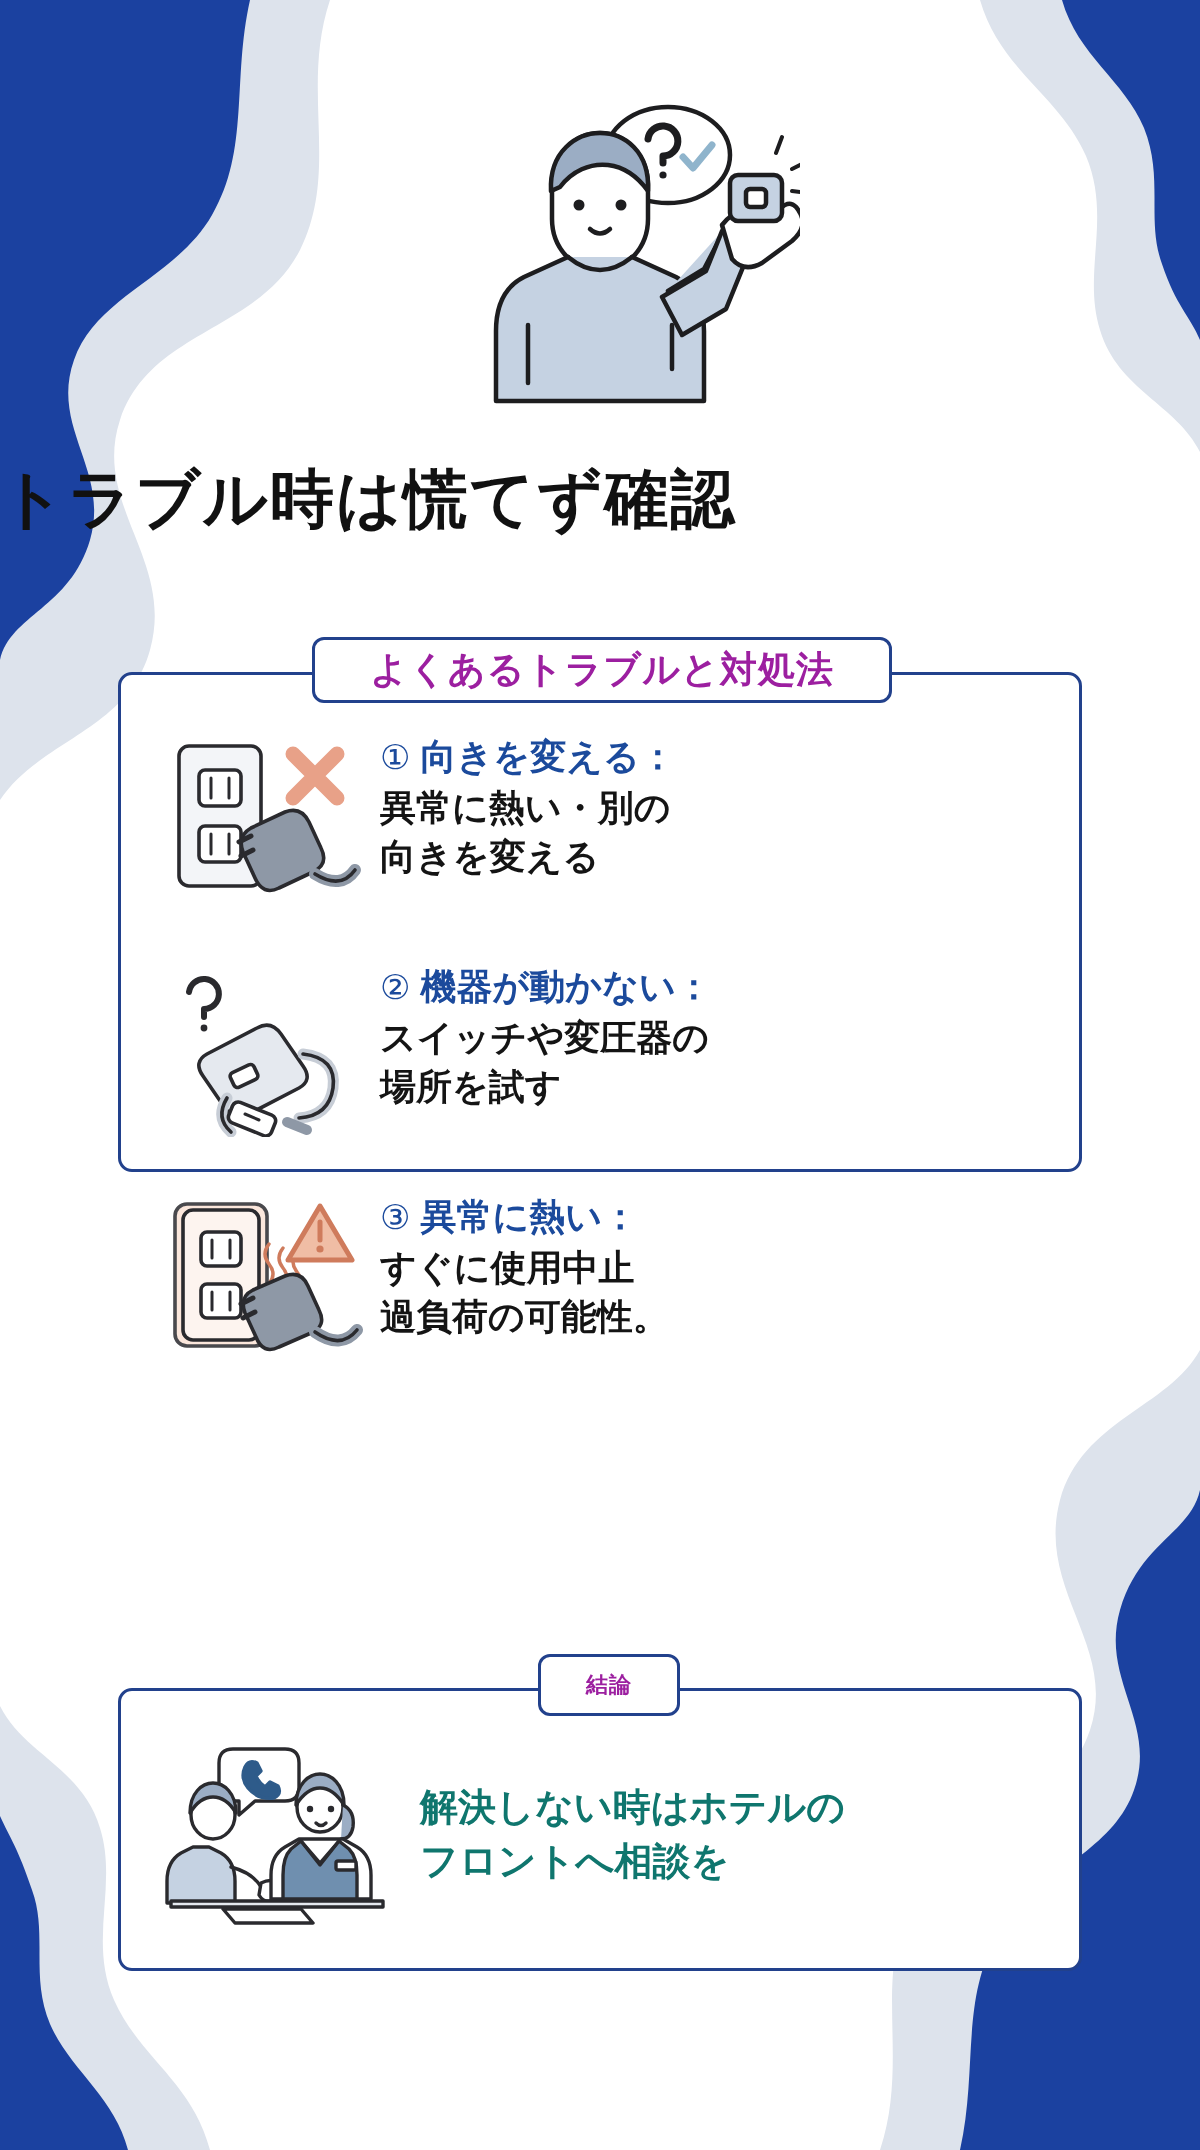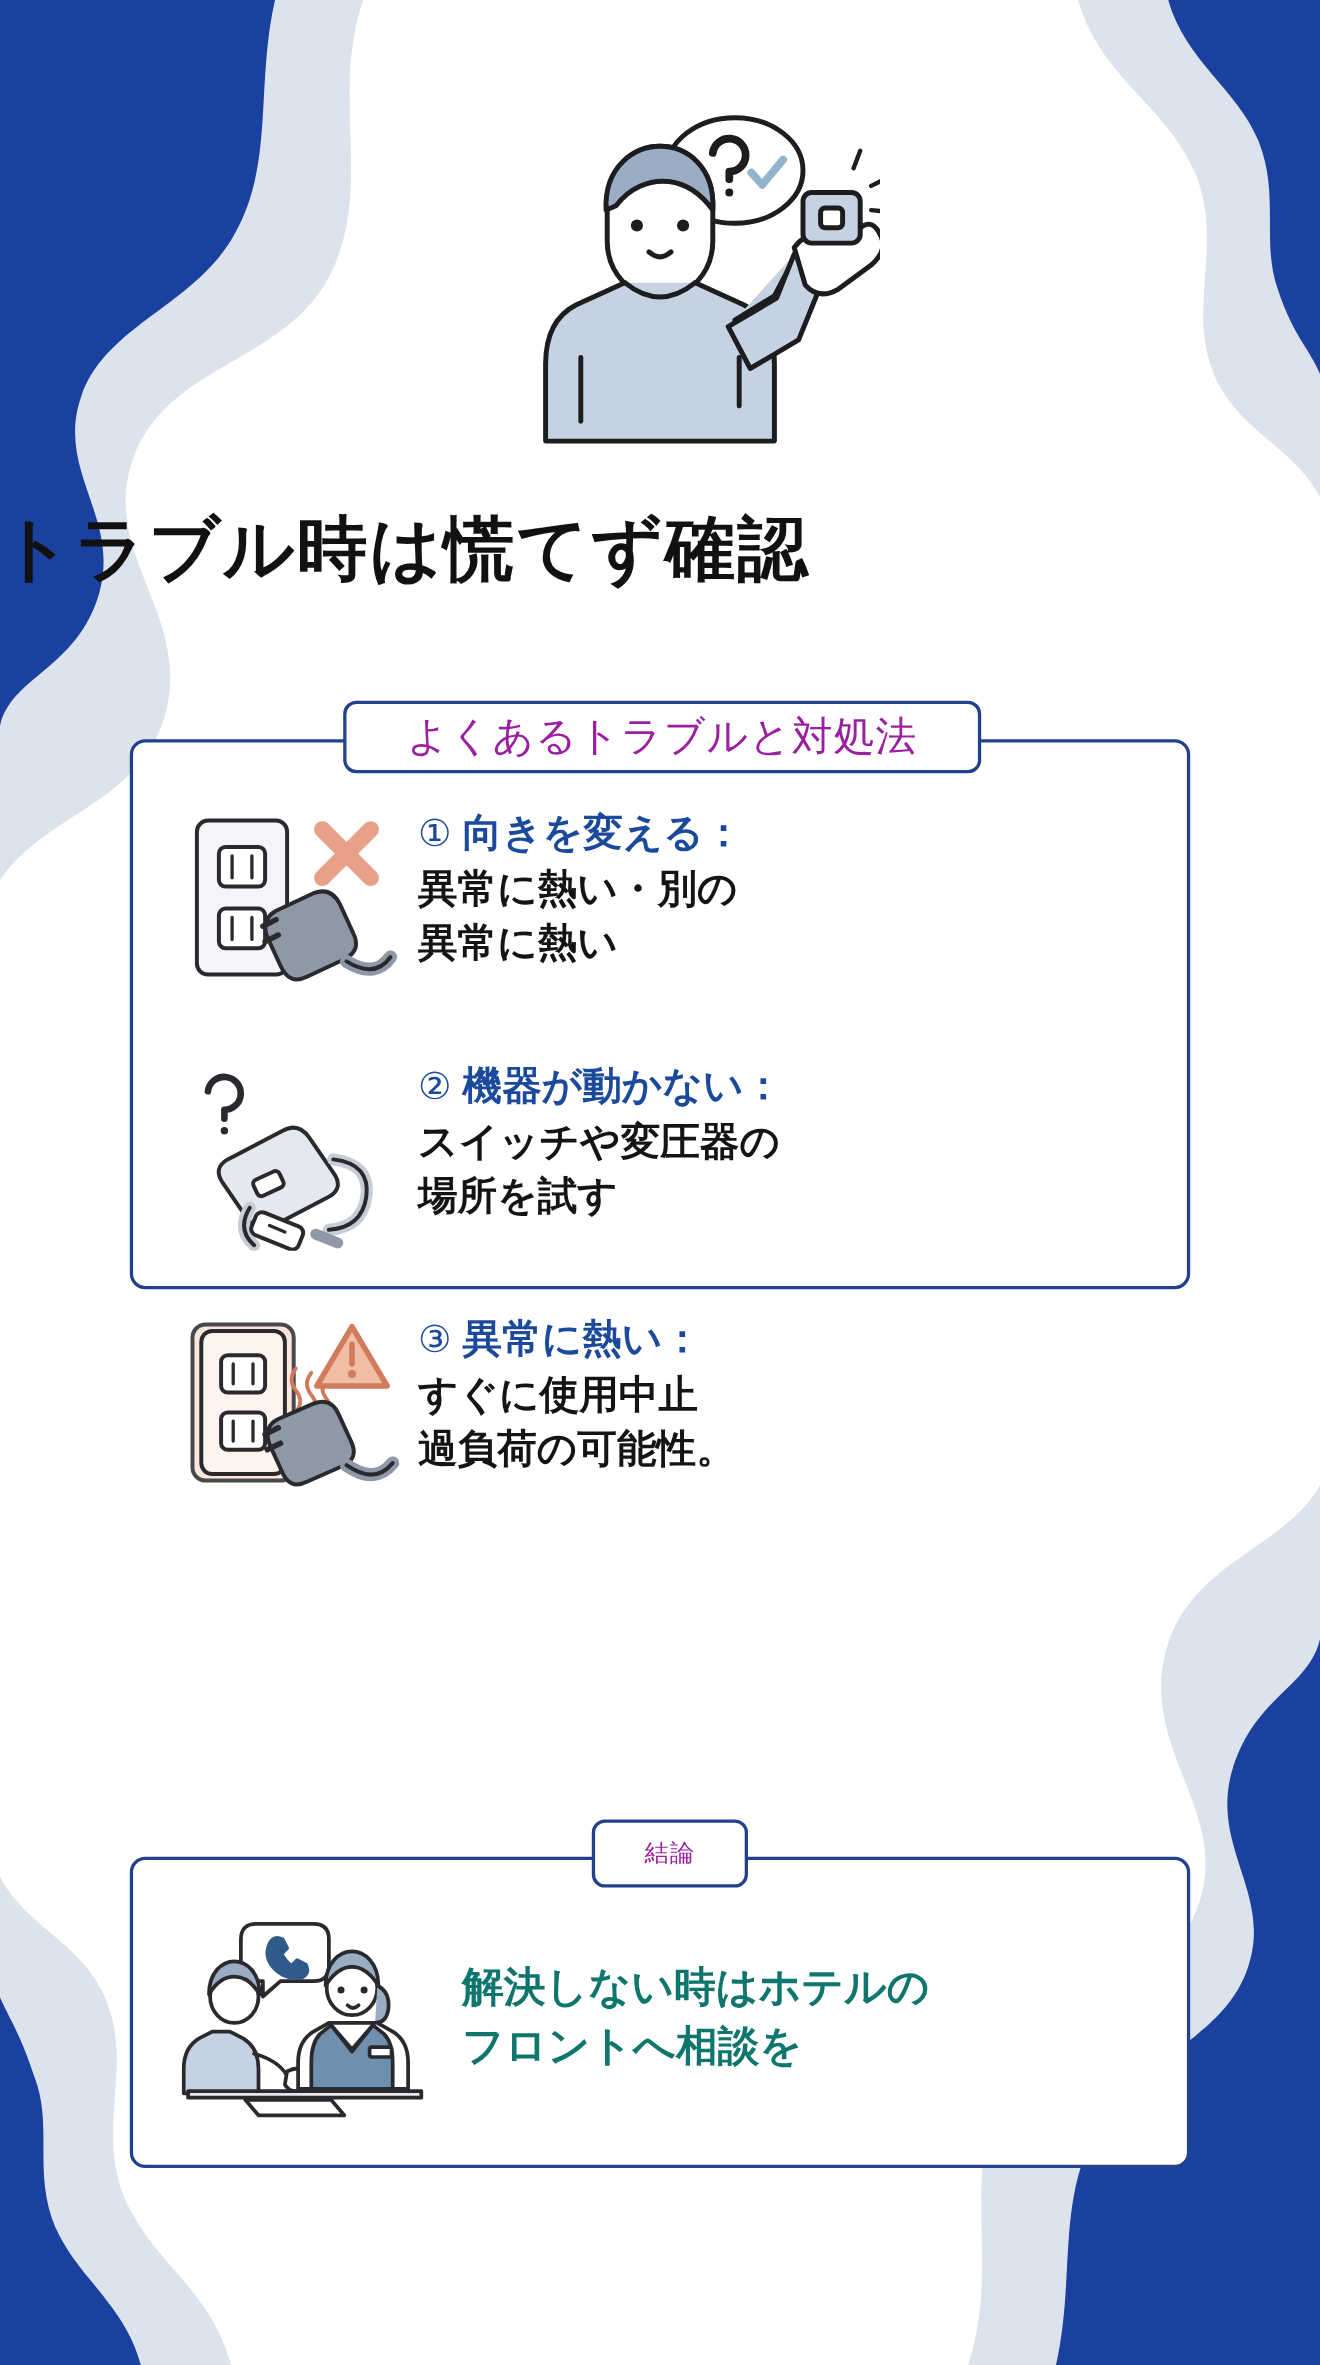--- a/index.html
+++ b/index.html
@@ -74,21 +74,21 @@
     height: 283px;
   }
 
   
   .badge {
     position: absolute;
     background: #ffffff;
     border: 3px solid #22418c;
     border-radius: 12px;
     color: #9c1fa0;
-    font-weight: 400;
+    font-weight: 700;
     display: flex;
     align-items: center;
     justify-content: center;
     box-sizing: border-box;
     white-space: nowrap;
   }
   .badge-troubles {
     left: 312px;
     top: 637px;
     width: 580px;
@@ -278,21 +278,21 @@
             </g>
           </g>
         </svg>
       </div>
       <div class="row-text">
         <div class="row-heading">
           <span class="row-num">①</span>
           <span>向きを変える：</span>
         </div>
         <div class="row-body">異常に熱い・別の</div>
-        <div class="row-body">異常に熱い</div>
+        <div class="row-body">向きを変える</div>
       </div>
     </div>
 
     <div class="row">
       <div class="row-art">
         <svg width="200" height="175" viewBox="0 0 200 175">
           <g fill="none" stroke="#2a2a2e" stroke-width="3.6" stroke-linecap="round" stroke-linejoin="round">
 
             <g stroke-width="6">
               <path d="M24,30 a15,15 0 1,1 15,17 v8"></path>

